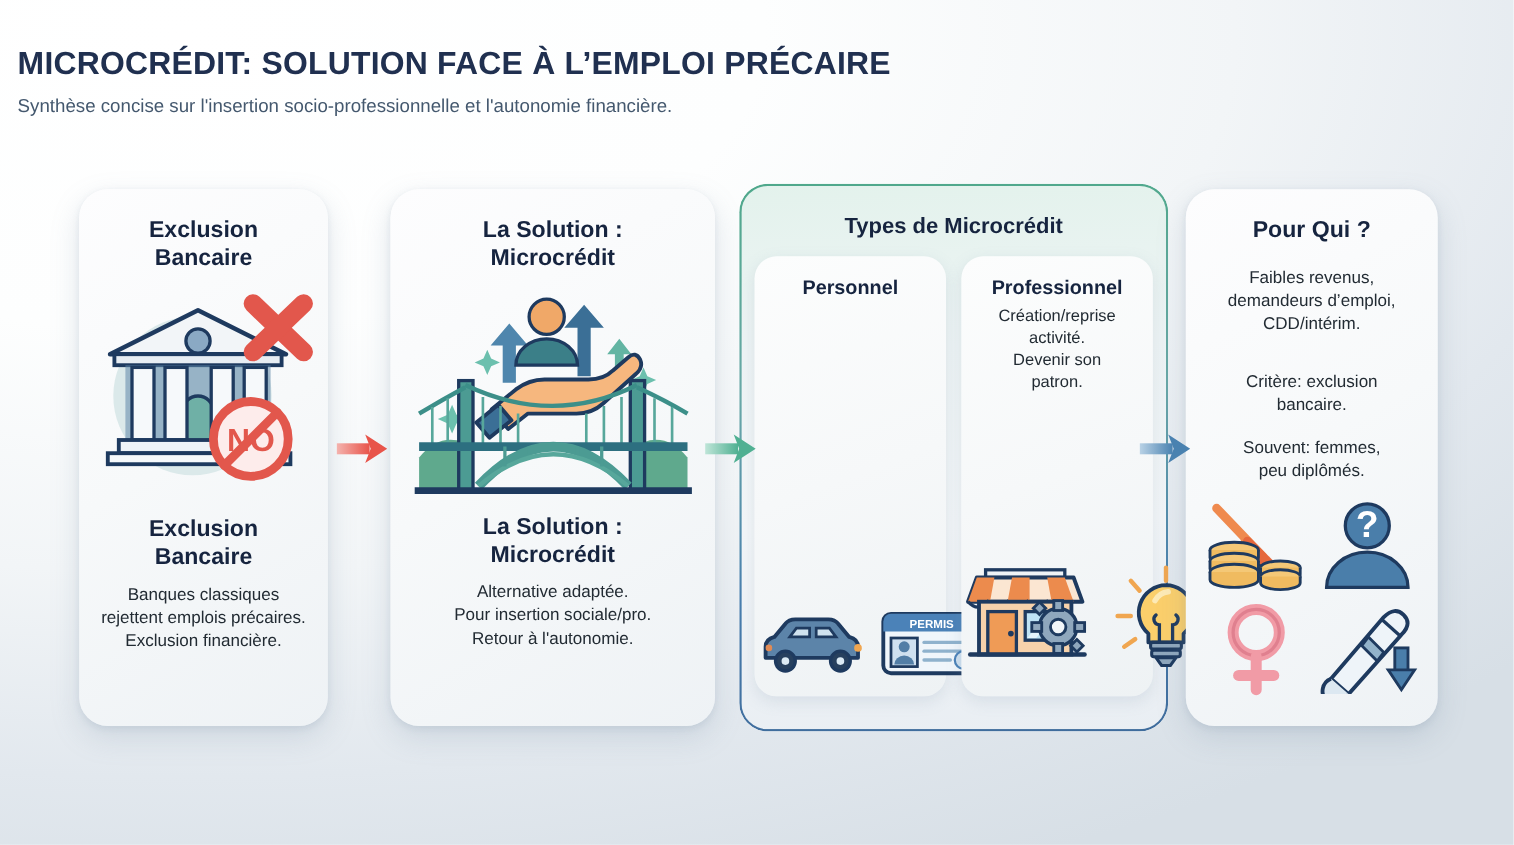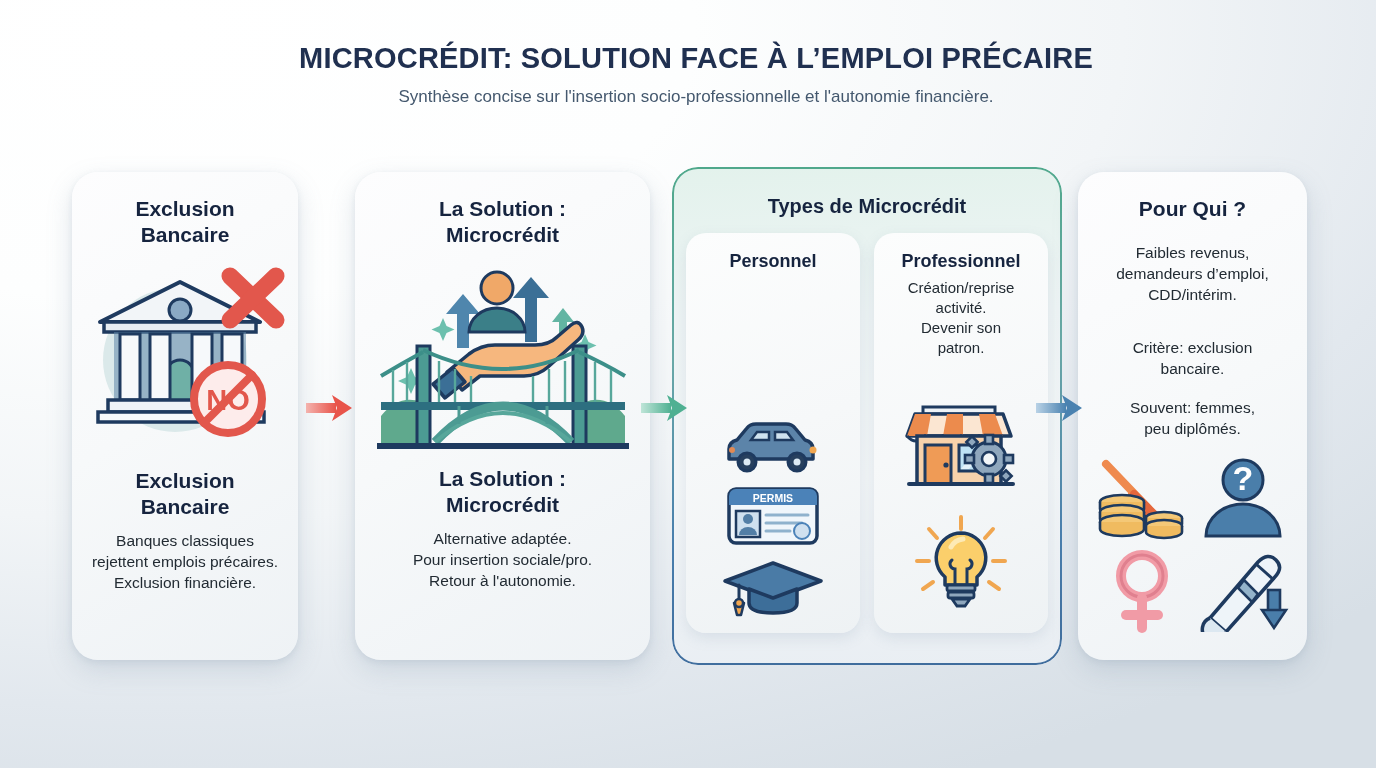--- a/index.html
+++ b/index.html
@@ -9,21 +9,21 @@
     font-family: "Liberation Sans", sans-serif;
     overflow: hidden;
   }
   body {
     background:
       radial-gradient(120% 110% at 12% 4%, #ffffff 0%, #fdfefe 32%, #f2f5f7 58%, #e2e8ee 80%, #d7dfe6 100%);
     position: relative;
   }
 
   
-  .header { position: absolute; top: 42px; left: 16px; right: 0; text-align: center; }
+  .header { position: absolute; top: 42px; left: 16px; right: 0; }
   .title {
     font-size: 29px; font-weight: bold; letter-spacing: .2px;
     color: #203050; white-space: nowrap;
   }
   .subtitle {
     margin-top: 12px; font-size: 17px; color: #44586e; white-space: nowrap;
   }
 
   
   .card {
@@ -79,21 +79,21 @@
     padding-top: 18px; position: relative;
   }
   .sub-title {
     text-align: center; font-weight: bold; font-size: 18px; color: #16243f;
   }
   .sub-text {
     text-align: center; font-size: 15px; line-height: 20px; color: #222b33;
     padding: 6px 8px 0;
   }
   .sub-icons { position: absolute; left: 0; right: 0; bottom: 12px; display: flex;
-               flex-direction: column; align-items: center; gap: 6px; }
+               flex-direction: row; align-items: center; gap: 6px; }
 
   
   .pq-grid {
     position: absolute; left: 14px; right: 14px; bottom: 22px;
     display: grid; grid-template-columns: 1fr 1fr; row-gap: 4px; justify-items: center;
   }
 
   
   .arrow { position: absolute; }
   #arrow-1 { left: 306px; top: 392px; }

